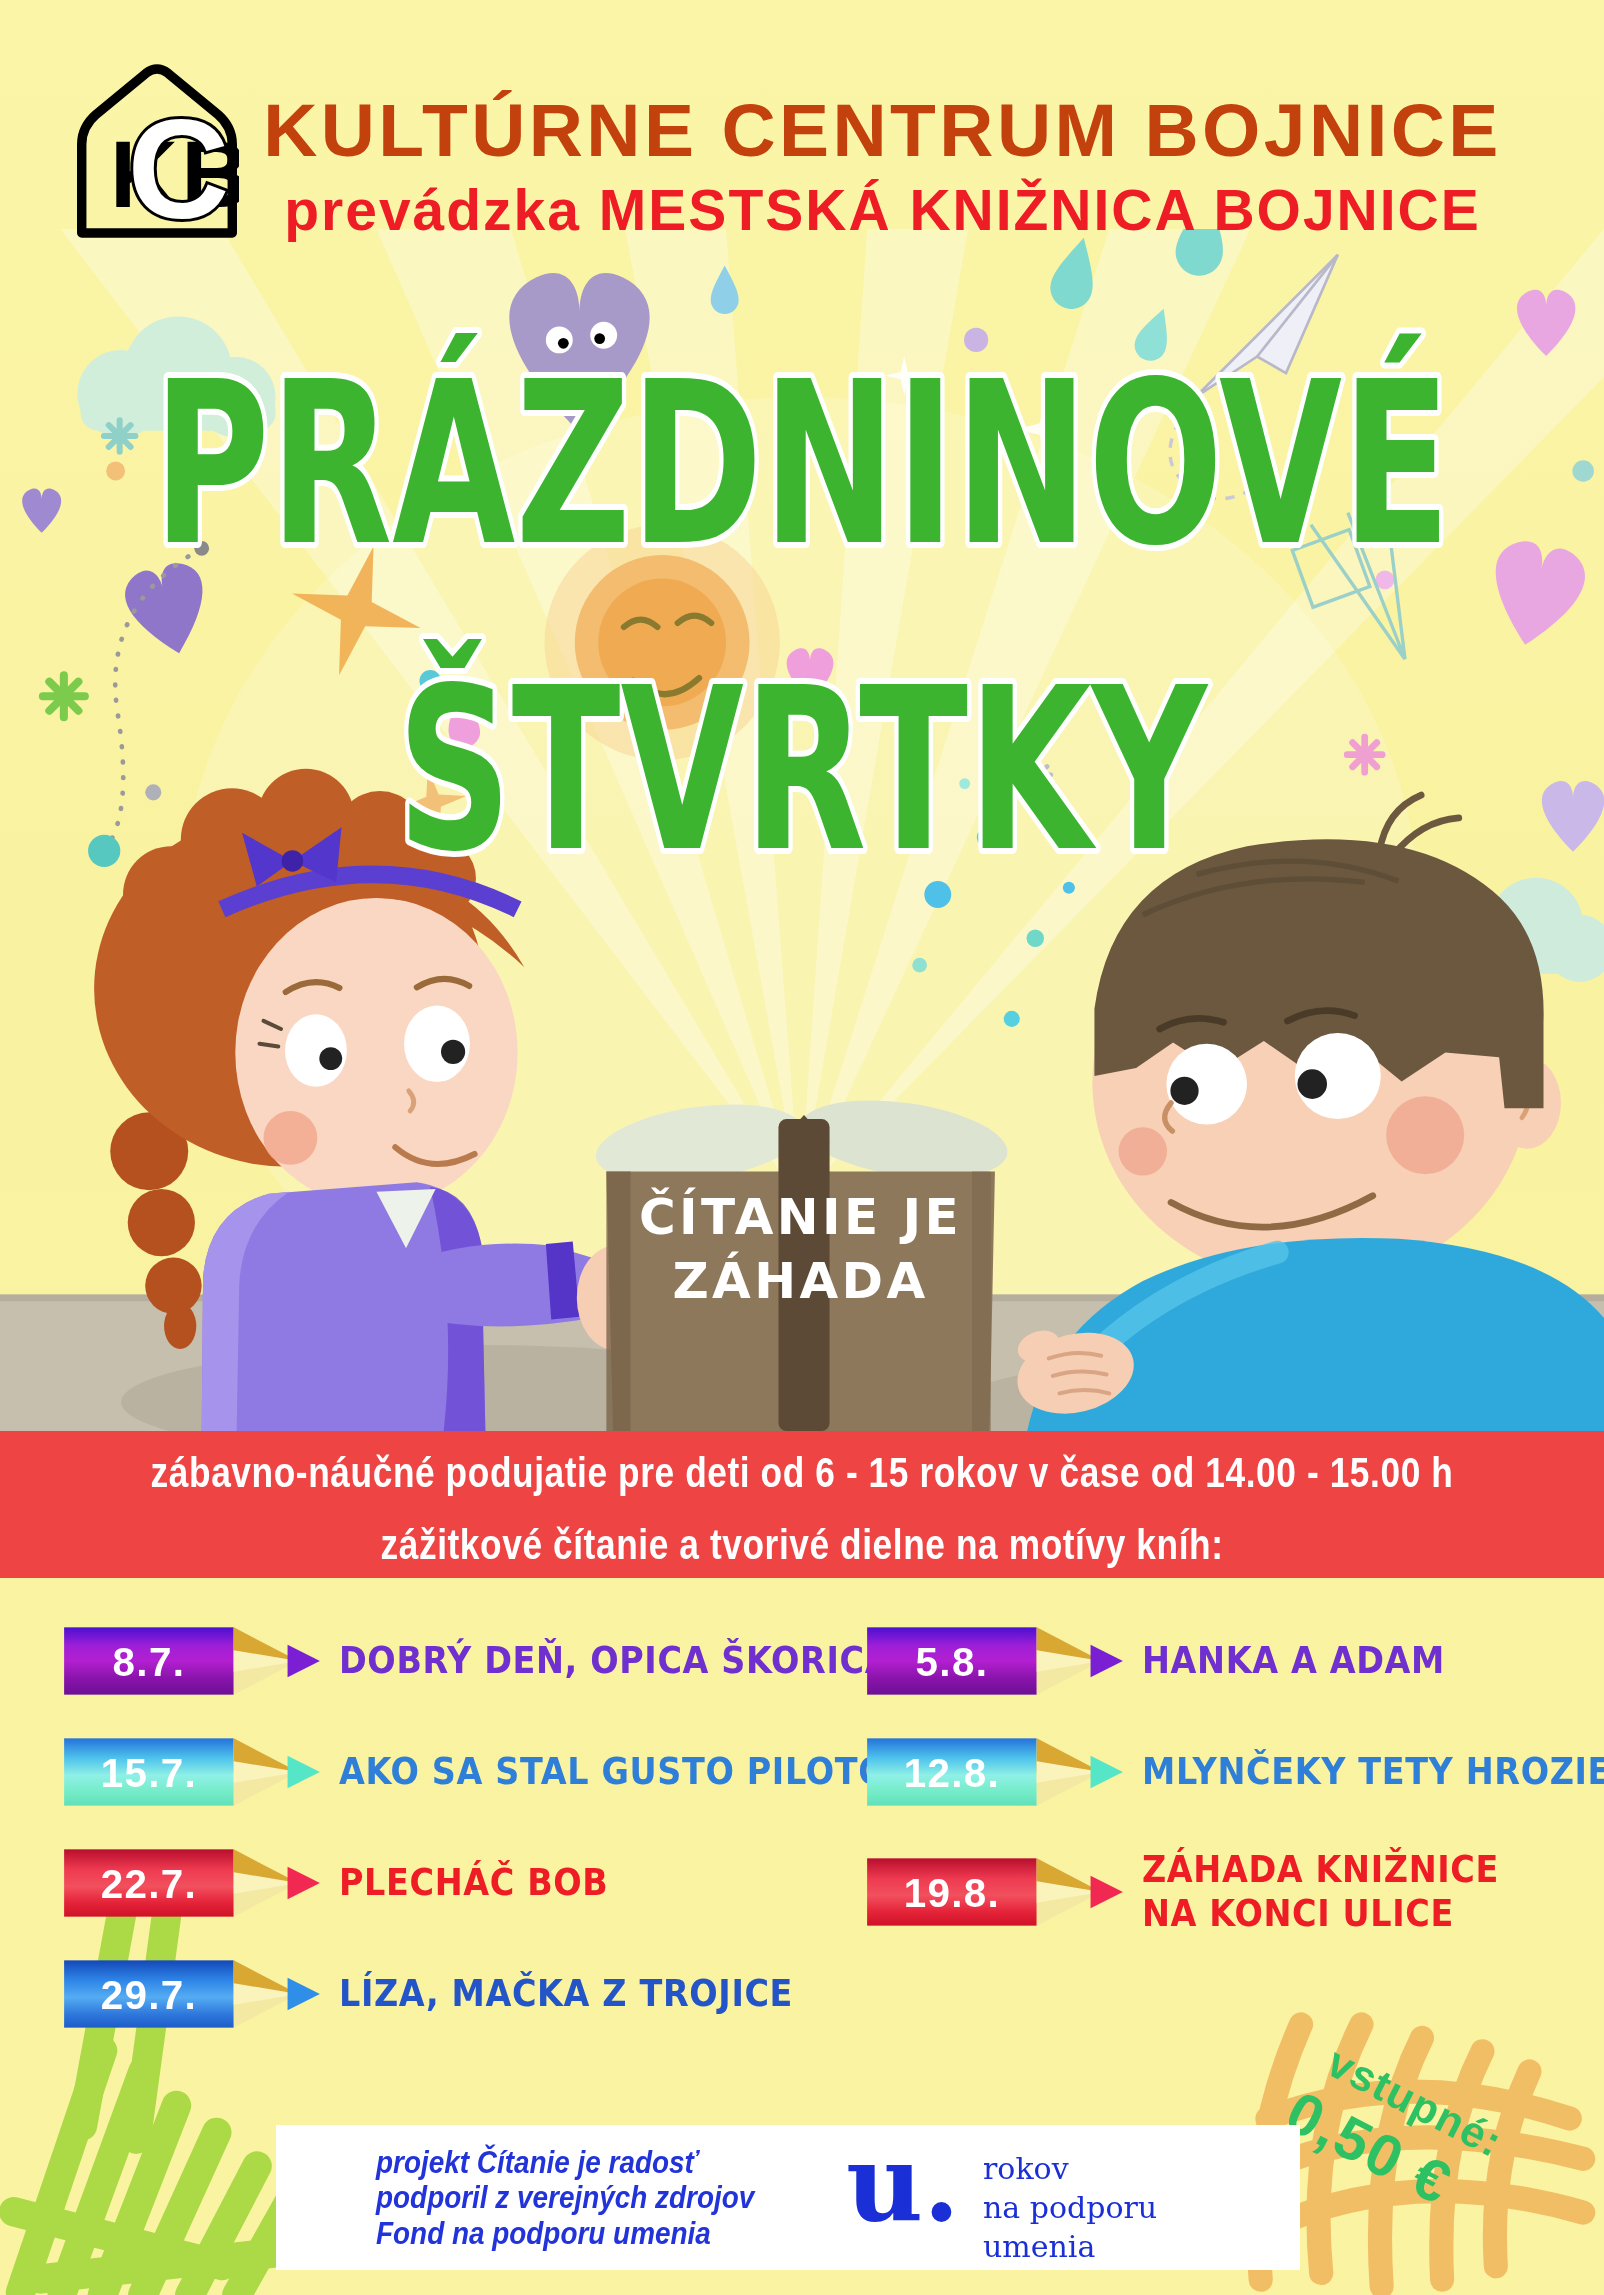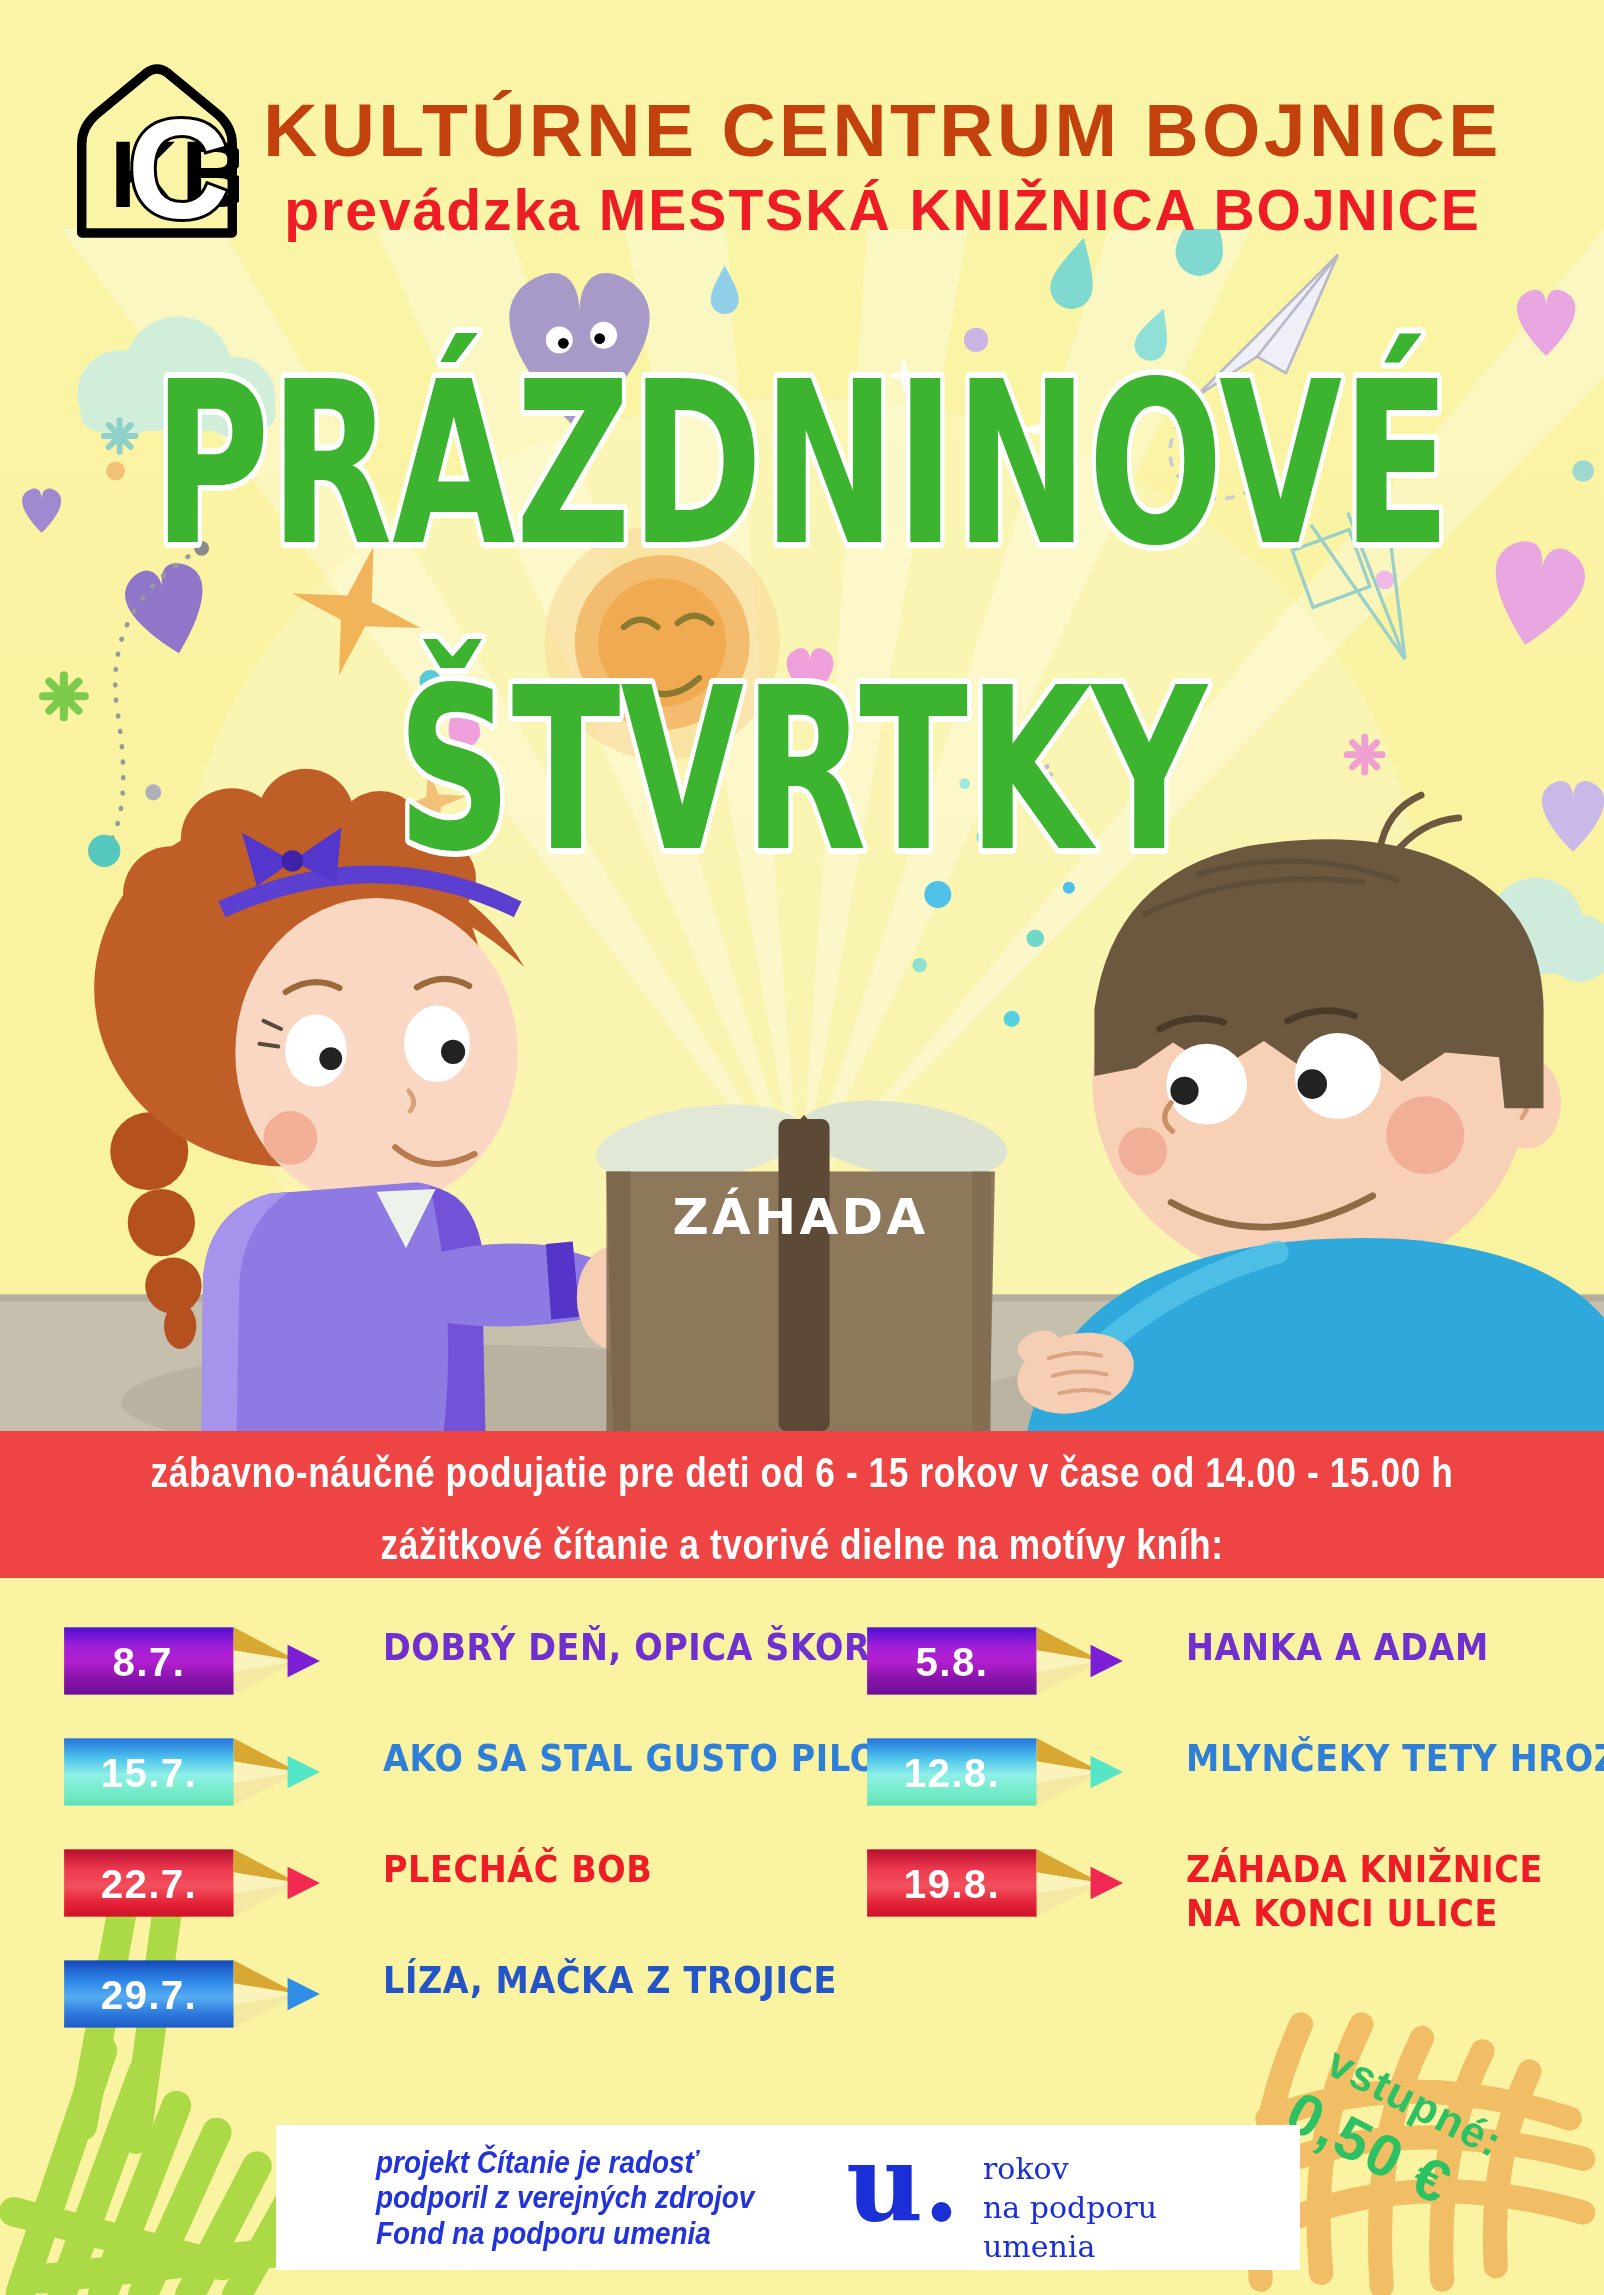--- a/index.html
+++ b/index.html
@@ -19,21 +19,21 @@
     font-size:57px;font-weight:bold;letter-spacing:2px;color:#EE1C25;line-height:1;
   }
   
   .banner{
     left:0;top:1431px;width:1604px;height:147px;background:#ef4444;color:#fff;
   }
   .banner-inner{width:1604px;transform:scaleX(.84);transform-origin:50% 0;text-align:center;padding-top:17.5px;}
   .banner-l1{font-size:42px;font-weight:bold;letter-spacing:0.7px;}
   .banner-l2{font-size:42px;font-weight:bold;letter-spacing:0.7px;margin-top:24px;}
   
-  .event-row{position:absolute;display:flex;gap:44px;}
+  .event-row{position:absolute;display:flex;align-items:center;}
   .pencil{flex:0 0 auto;}
   .pencil-date{font:bold 60px "Liberation Sans",sans-serif;fill:#fff;letter-spacing:2px;}
   .ev-title{
     margin-left:19px;font-size:38px;font-weight:bold;letter-spacing:0.7px;
     transform:scaleX(.88);transform-origin:0 50%;white-space:nowrap;line-height:1.15;
     font-family:"DejaVu Sans",sans-serif;
   }
   .t-purple{color:#7030D0}.t-cyan{color:#2F7FD9}.t-blue{color:#2355C8}.t-red{color:#EE1C25}
   
   .book-text{
@@ -324,20 +324,21 @@
 
 <div class="abs hdr-title">KULTÚRNE CENTRUM BOJNICE</div>
 <div class="abs hdr-sub">prevádzka MESTSKÁ KNIŽNICA BOJNICE</div>
 
 <svg class="abs" style="left:0;top:0" width="1604" height="941" viewBox="0 0 2386 1400">
   <text x="1193" y="806" text-anchor="middle" textLength="1930" lengthAdjust="spacingAndGlyphs" font-family="DejaVu Sans, sans-serif" font-weight="bold" font-size="335" fill="#3CB42F" stroke="#FFFFFF" stroke-width="18" stroke-linejoin="round" paint-order="stroke">PRÁZDNINOVÉ</text>
   <text x="1193" y="1262" text-anchor="middle" textLength="1205" lengthAdjust="spacingAndGlyphs" font-family="DejaVu Sans, sans-serif" font-weight="bold" font-size="335" fill="#3CB42F" stroke="#FFFFFF" stroke-width="18" stroke-linejoin="round" paint-order="stroke">ŠTVRTKY</text>
 </svg>
 
 <div class="abs book-text">
+  <div>ČÍTANIE JE</div>
   <div>ZÁHADA</div>
 </div>
 
 <div class="abs banner">
   <div class="banner-inner">
     <div class="banner-l1">zábavno-náučné podujatie pre deti od 6 - 15 rokov v čase od 14.00 - 15.00 h</div>
     <div class="banner-l2">zážitkové čítanie a tvorivé dielne na motívy kníh:</div>
   </div>
 </div>
 

